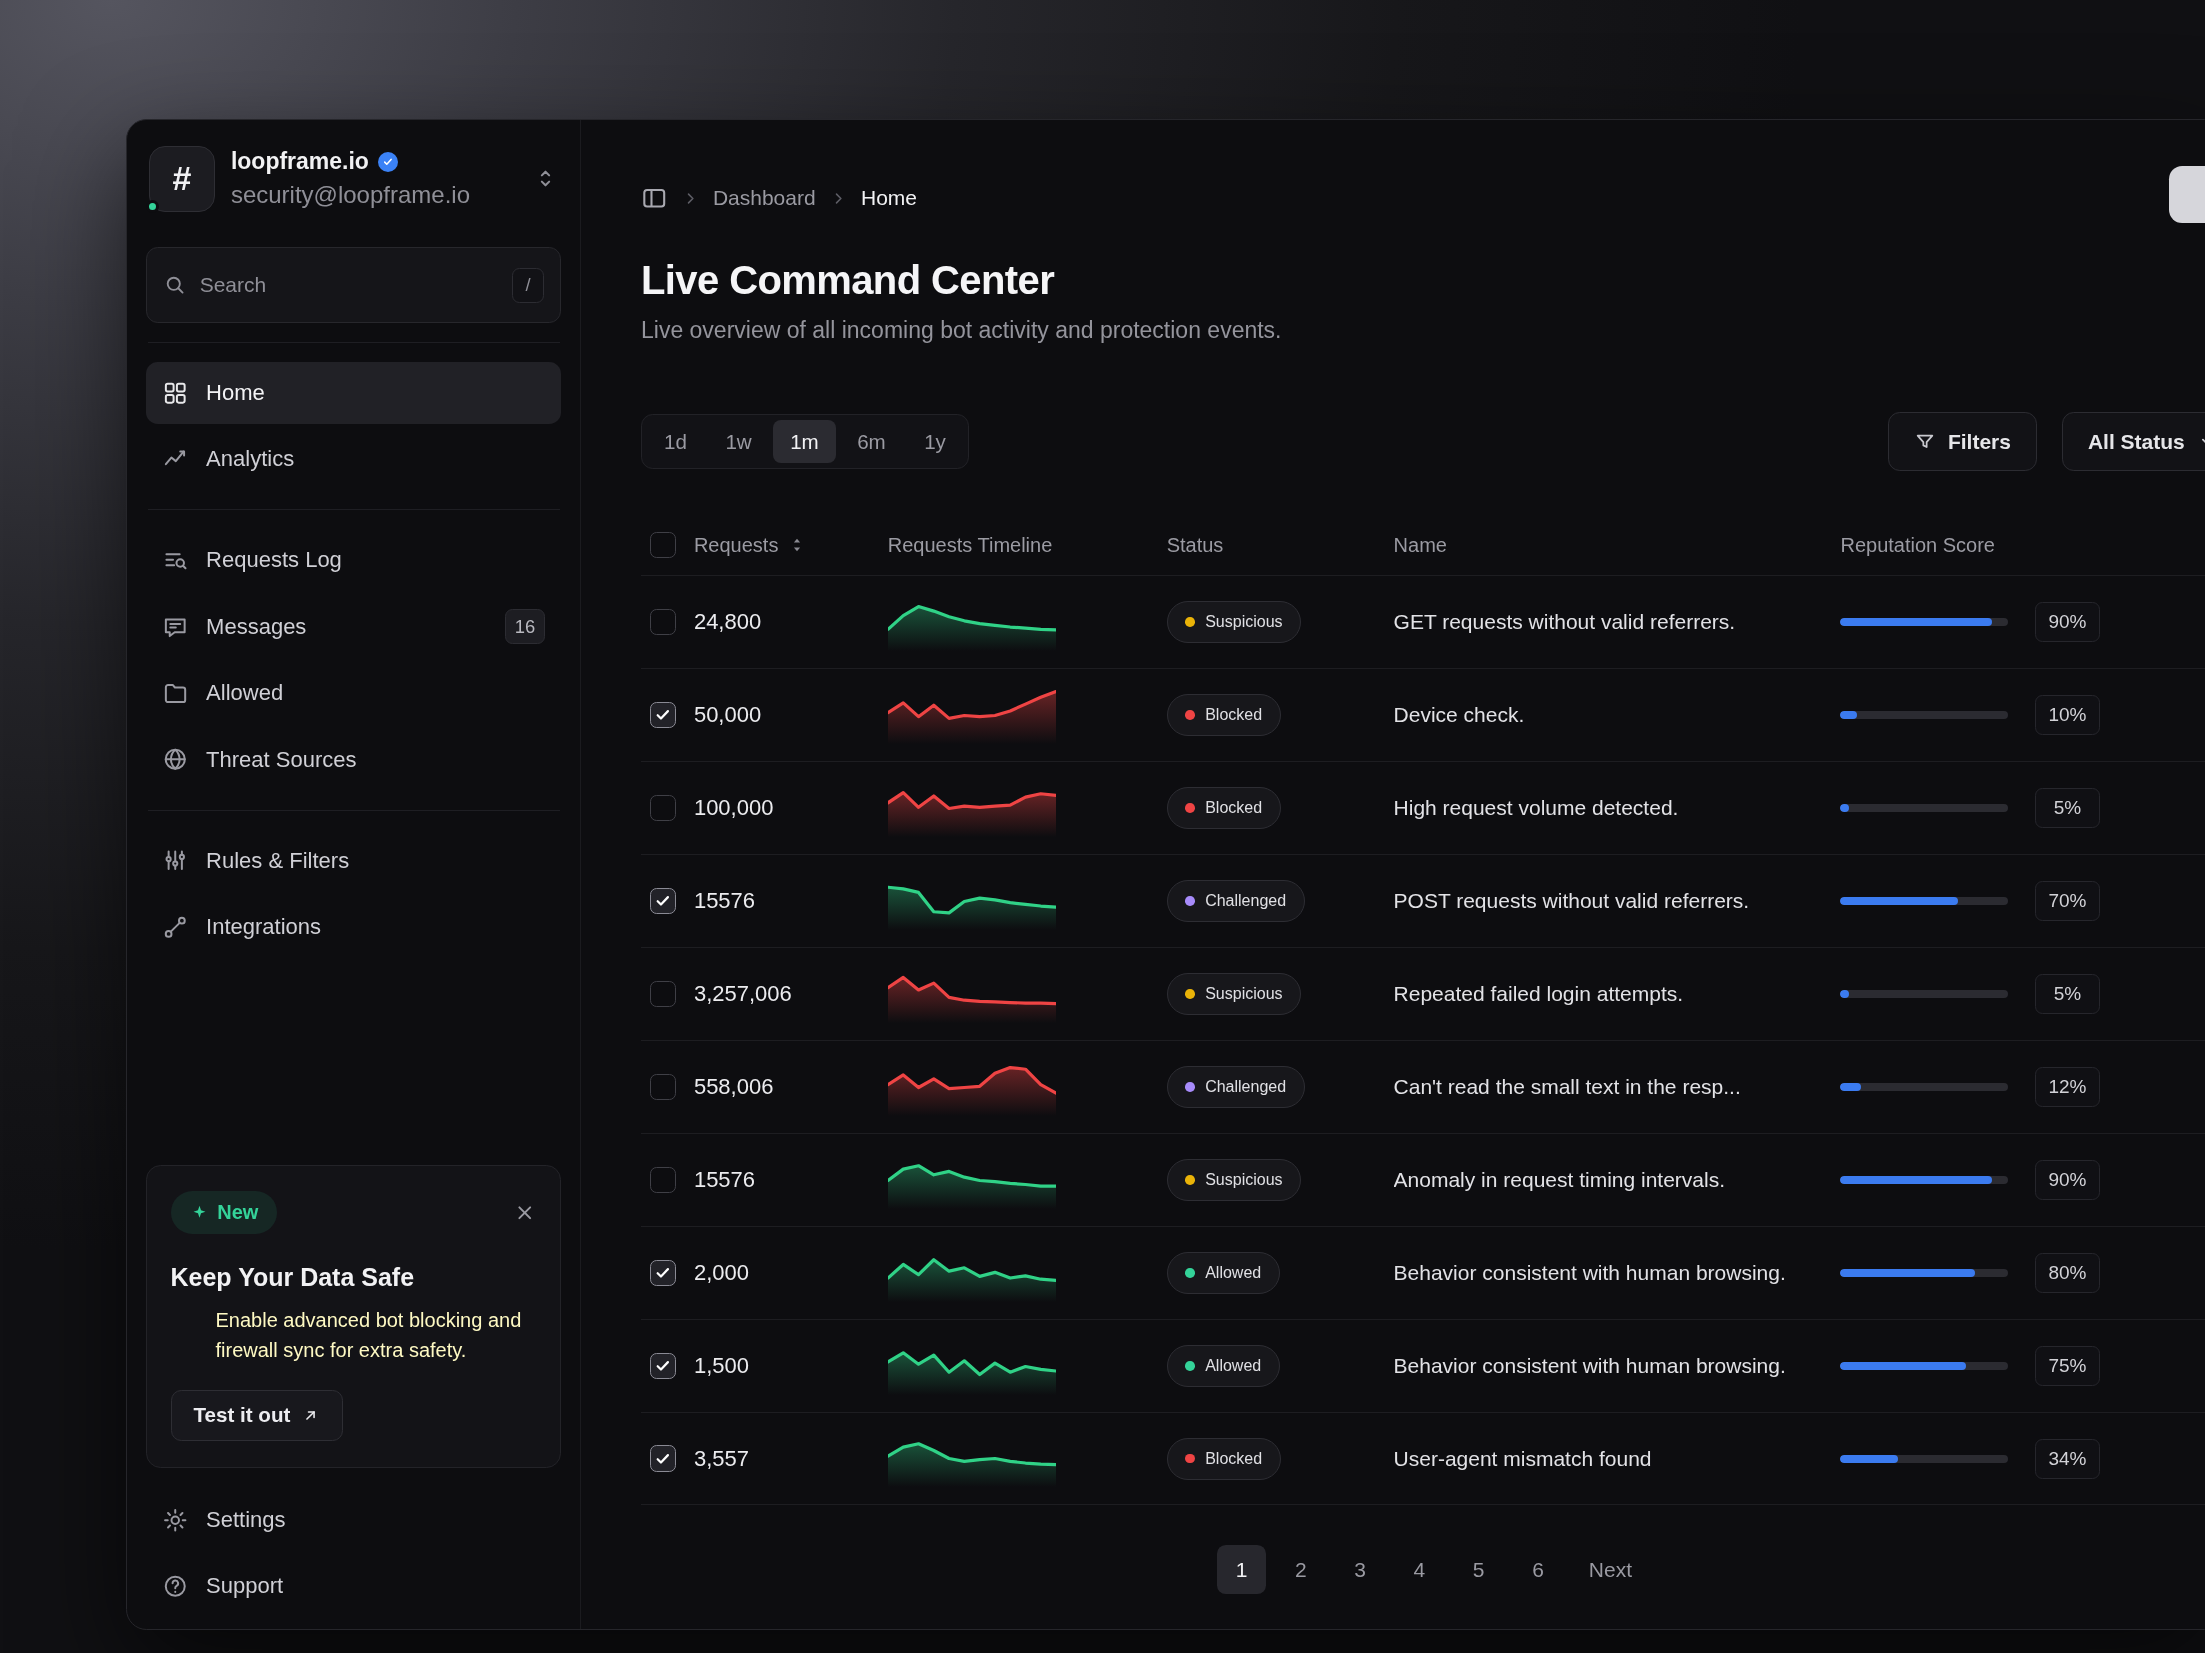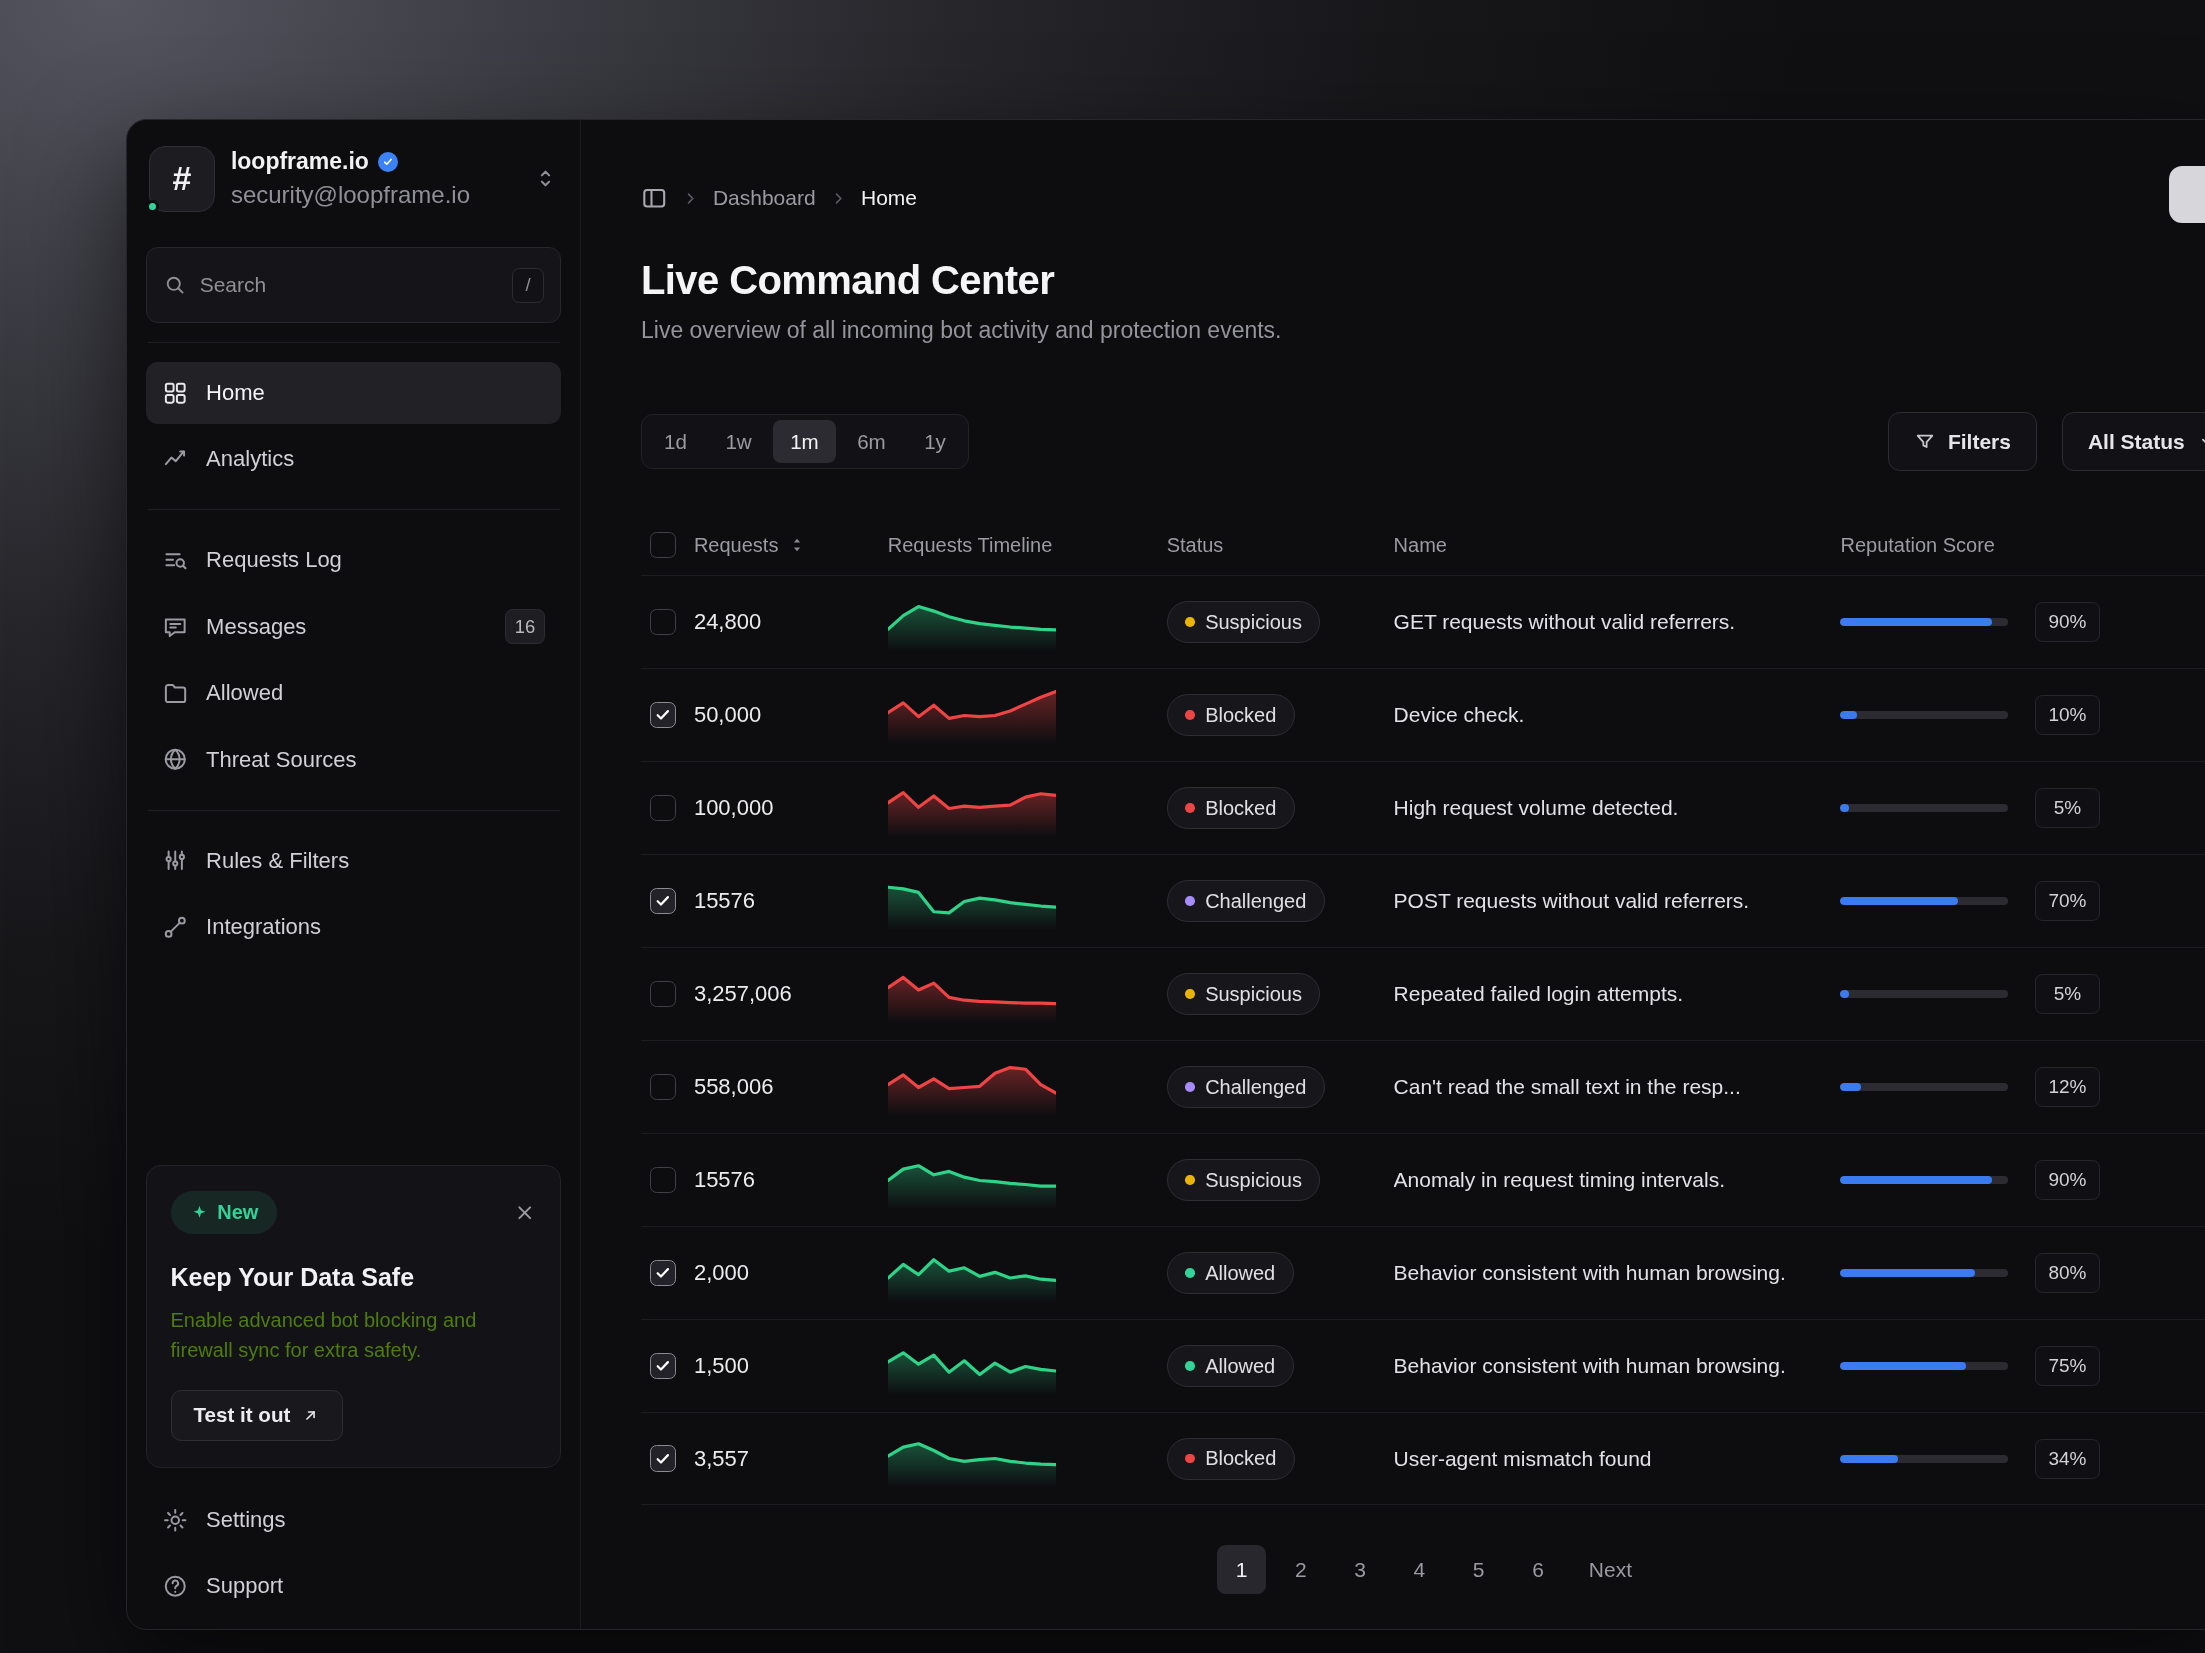--- a/index.html
+++ b/index.html
@@ -82,21 +82,21 @@
   .promo { background: #131317; border: 0.7px solid #232328; border-radius: 14.7px; padding: 25px 23.5px 26.5px; }
   .promo-top { display: flex; align-items: center; justify-content: space-between; }
   .chip-new {
     display: inline-flex; align-items: center; gap: 8.8px; color: #34d399;
     background: rgba(52,211,153,0.10); border-radius: 734px; padding: 9.6px 19px;
     font-size: 20px; font-weight: 700;
   }
   .chip-new svg { width: 19px; height: 19px; }
   .promo-close { width: 23.5px; height: 23.5px; color: #9a9aa2; display: flex; cursor: pointer; }
   .promo h3 { margin-top: 29px; font-size: 25px; font-weight: 700; color: #f2f2f4; }
-  .promo p { margin-top: 13.2px; font-size: 20px; line-height: 1.5; color: #4d7c0f; }
+  .promo p { margin-top: 13.2px; font-size: 20px; line-height: 1.5; color: #fef9c3; margin-left: 45px; }
   .promo .cta {
     margin-top: 25px; display: inline-flex; align-items: center; gap: 10.3px;
     height: 51px; padding: 0 22px; background: #18181d; border: 0.7px solid #2e2e34;
     border-radius: 10.3px; color: #ececf0; font-size: 20.6px; font-weight: 600;
   }
   .promo .cta svg { width: 19px; height: 19px; }
   .footer-nav { margin-top: 20.6px; }
 
   
   .main { flex: 1; min-width: 0; display: flex; flex-direction: column; padding-left: 60px; }
@@ -140,21 +140,21 @@
   }
   .checkbox svg { width: 17.6px; height: 17.6px; display: none; color: #fff; }
   .checkbox.checked { background: #222228; border-color: #8a8a94; }
   .checkbox.checked svg { display: block; }
 
   .c-req { font-size: 22px; color: #ececef; }
   .spark { width: 168px; height: 57px; display: block; }
   .pill {
     display: inline-flex; align-items: center; gap: 10.3px; height: 42px; padding: 0 17.6px;
     border-radius: 734px; background: #17171b; border: 0.7px solid #2d2d33;
-    font-size: 20px; color: #e0e0e4;
+    font-size: 16px; color: #e0e0e4;
   }
   .pill .dot { width: 9.6px; height: 9.6px; border-radius: 50%; }
   .c-name { font-size: 21px; color: #e2e2e6; white-space: nowrap; overflow: hidden; }
   .c-score { display: flex; align-items: center; gap: 26.5px; }
   .track { width: 168px; height: 8px; border-radius: 4.4px; background: #2b2b31; overflow: hidden; display: block; }
   .fill { display: block; height: 100%; border-radius: 4.4px; background: #3b7bf0; }
   .score-pill {
     min-width: 65px; height: 40px; padding: 0 11.8px; border-radius: 7.4px;
     background: #101014; border: 0.7px solid #26262c;
     display: inline-flex; align-items: center; justify-content: center;

